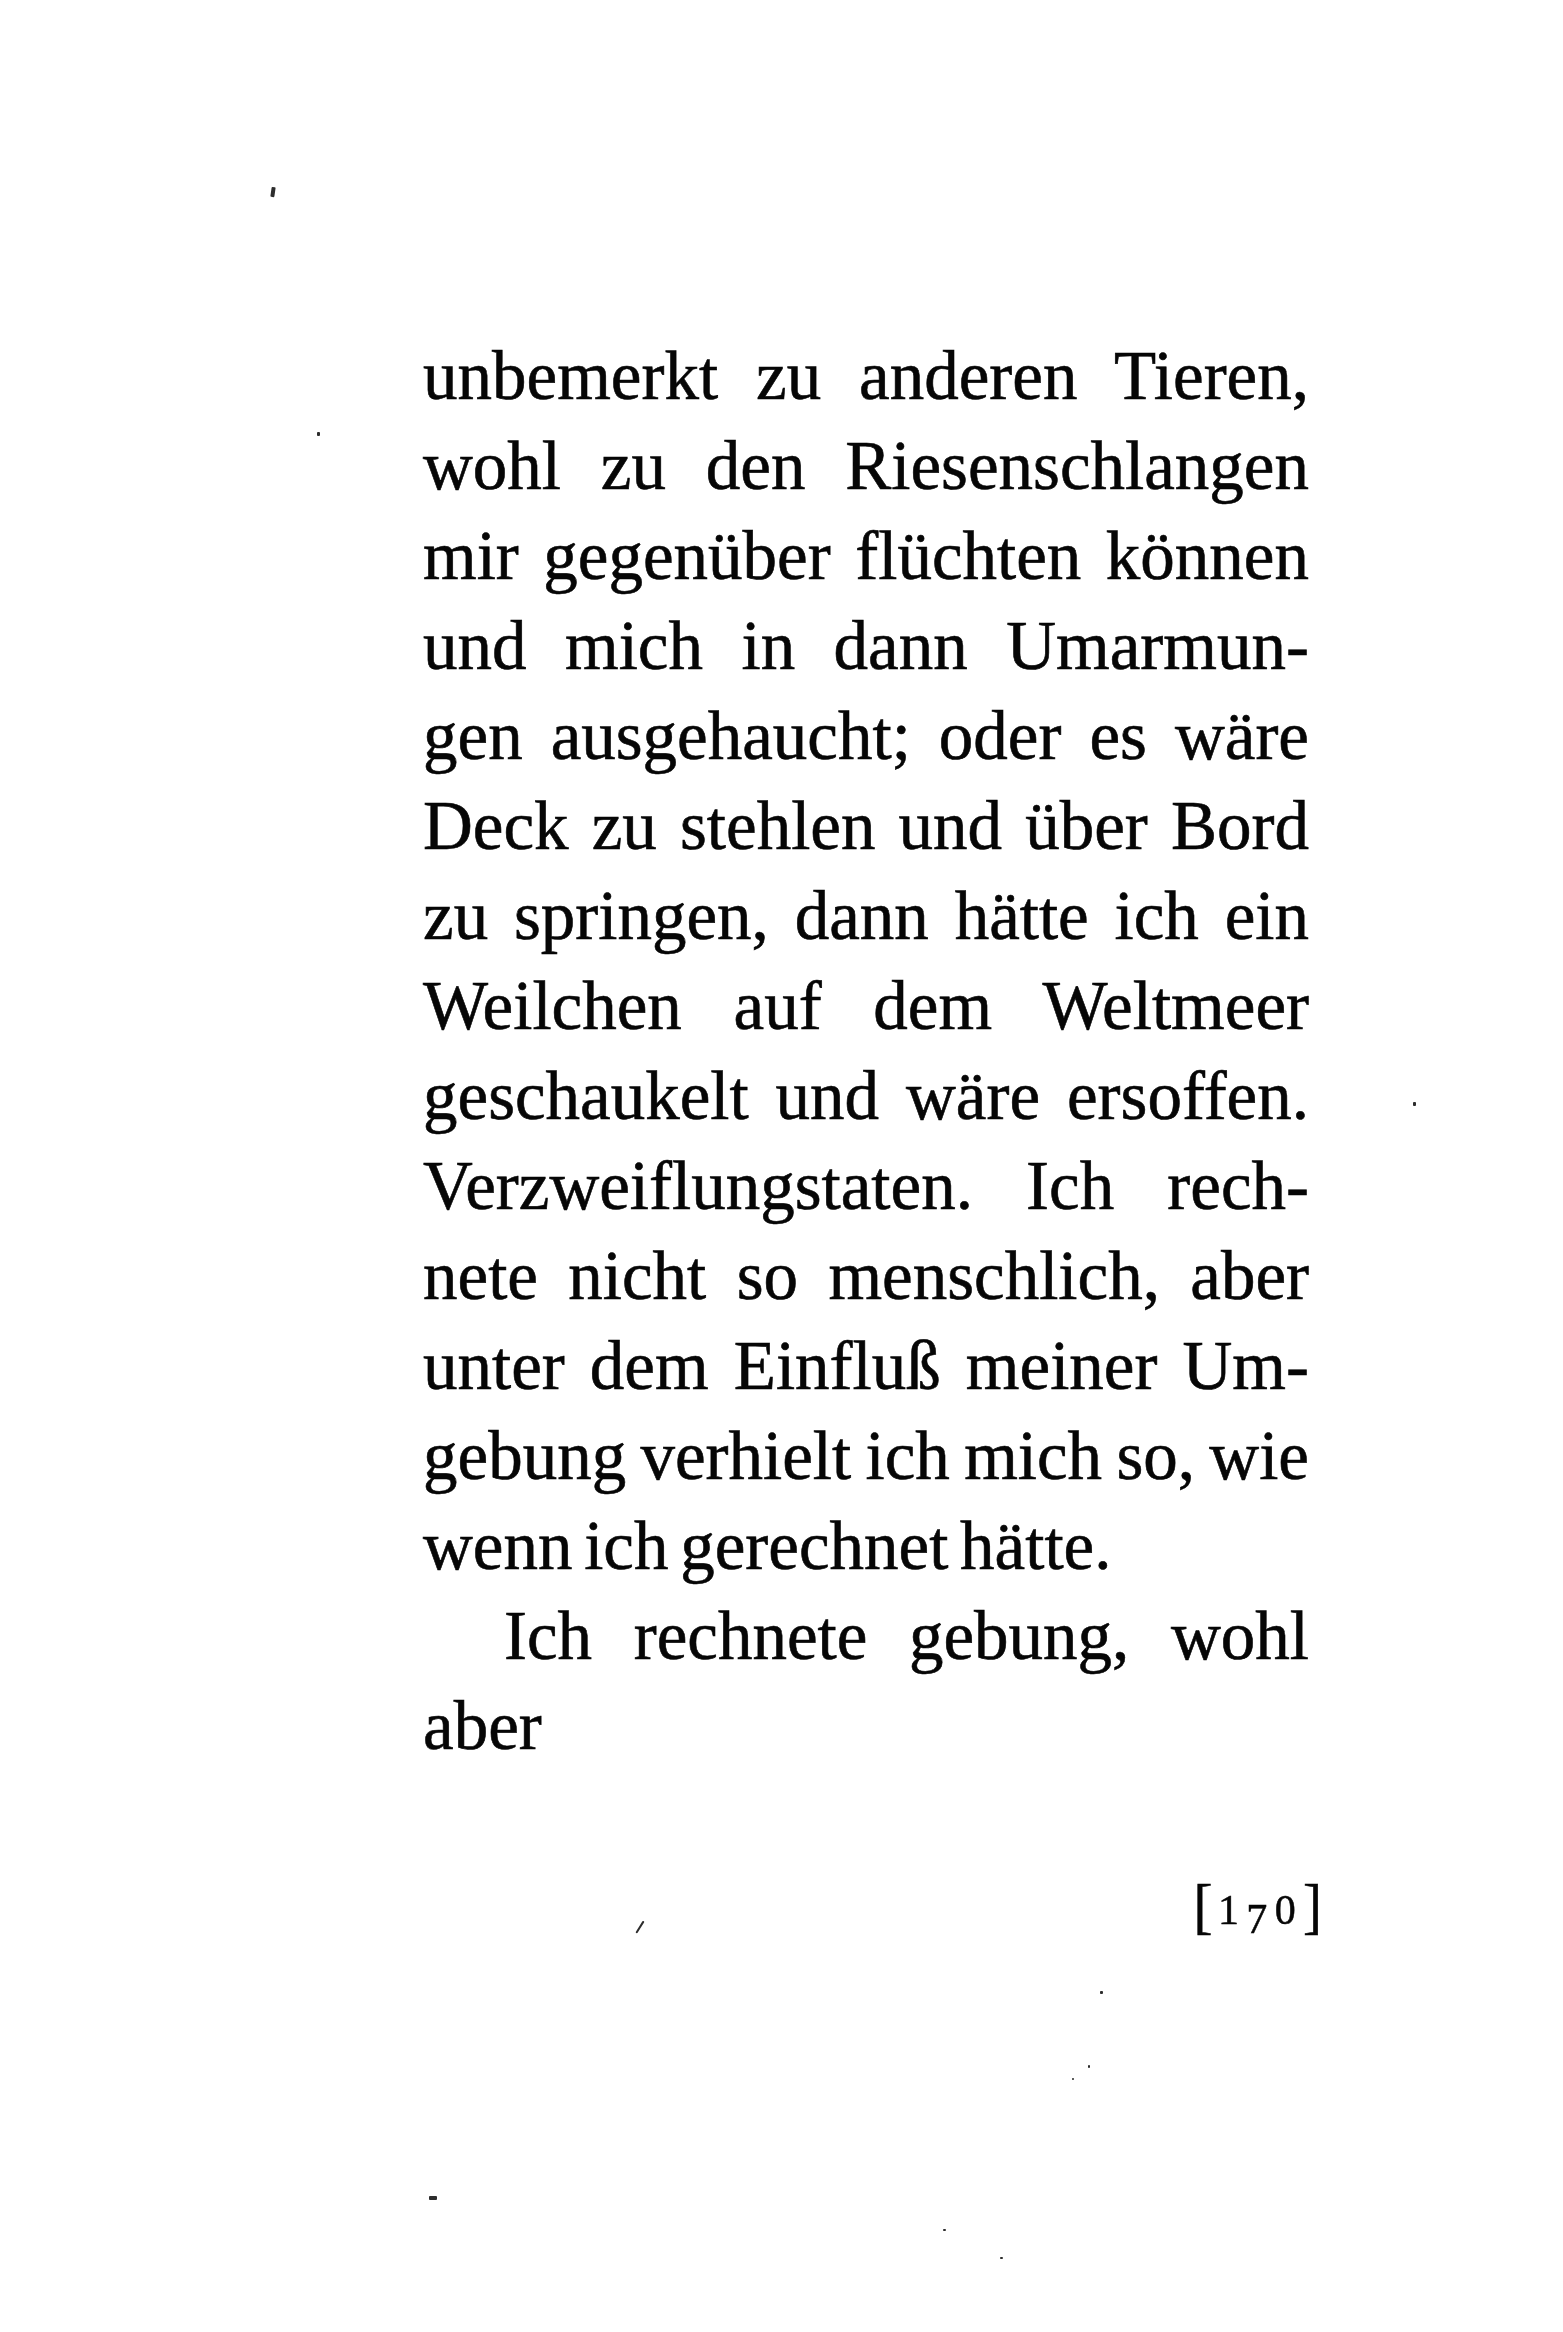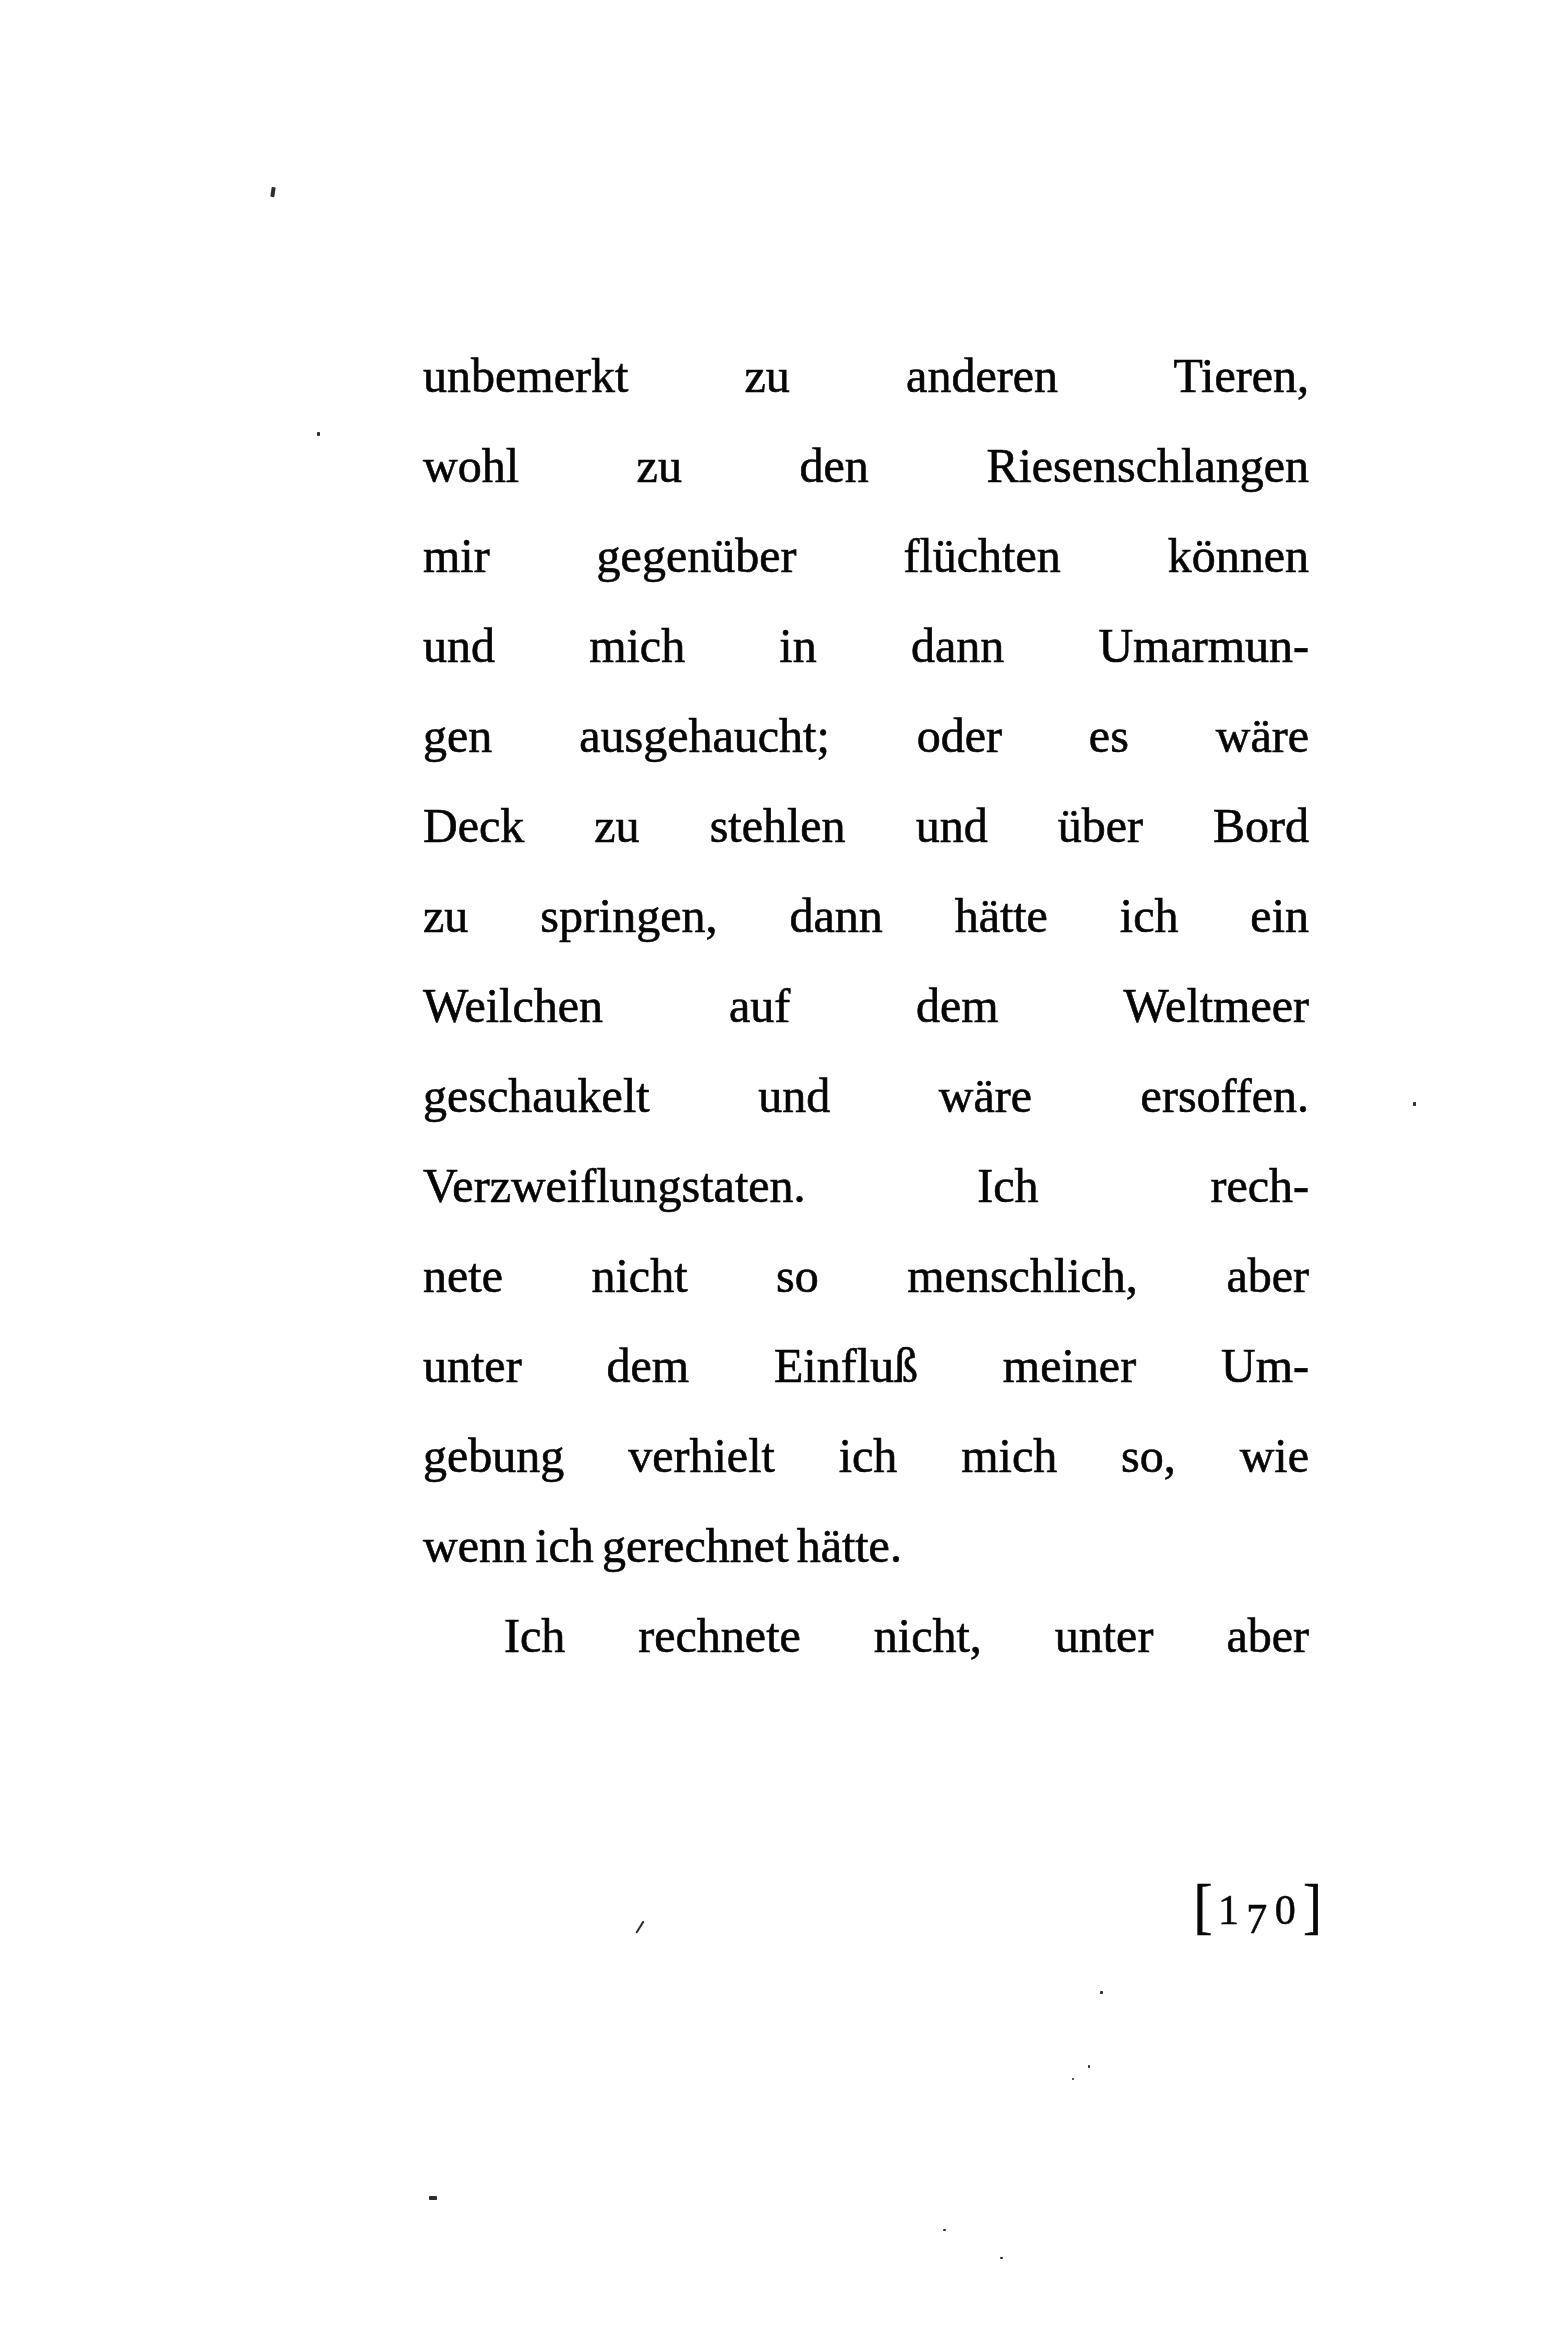--- a/index.html
+++ b/index.html
@@ -17,21 +17,21 @@
     color: #060606;
   }
   
   .text-column {
     position: absolute;
     left: 423px;
     top: 331px;
     width: 886px;
   }
   .line {
-    font-size: 48px;
+    font-size: 69px;
     line-height: 90px;
     text-align: justify;
     text-align-last: justify;
     word-spacing: -0.08em;
     white-space: normal;
     -webkit-text-stroke: 0.6px #060606;
   }
   .line.last-of-para {
     text-align-last: left;
   }
@@ -97,21 +97,21 @@
     <div class="line">gen ausgehaucht; oder es wäre</div>
     <div class="line">Deck zu stehlen und über Bord</div>
     <div class="line">zu springen, dann hätte ich ein</div>
     <div class="line">Weilchen auf dem Weltmeer</div>
     <div class="line">geschaukelt und wäre ersoffen.</div>
     <div class="line">Verzweiflungstaten. Ich rech-</div>
     <div class="line">nete nicht so menschlich, aber</div>
     <div class="line">unter dem Einfluß meiner Um-</div>
     <div class="line">gebung verhielt ich mich so, wie</div>
     <div class="line last-of-para">wenn ich gerechnet hätte.</div>
-    <div class="line indent">Ich rechnete nicht, unter aber</div>
+    <div class="line indent">Ich rechnete gebung, wohl aber</div>
   </div>
 
   <div class="folio">
     <span class="bracket">[</span><span class="digit d-one">1</span><span class="digit d-seven">7</span><span class="digit d-zero">0</span><span class="bracket">]</span>
   </div>
 
   <div class="speck tick"></div>
   <div class="speck s1"></div>
   <div class="speck s2"></div>
   <div class="speck slash"></div>

